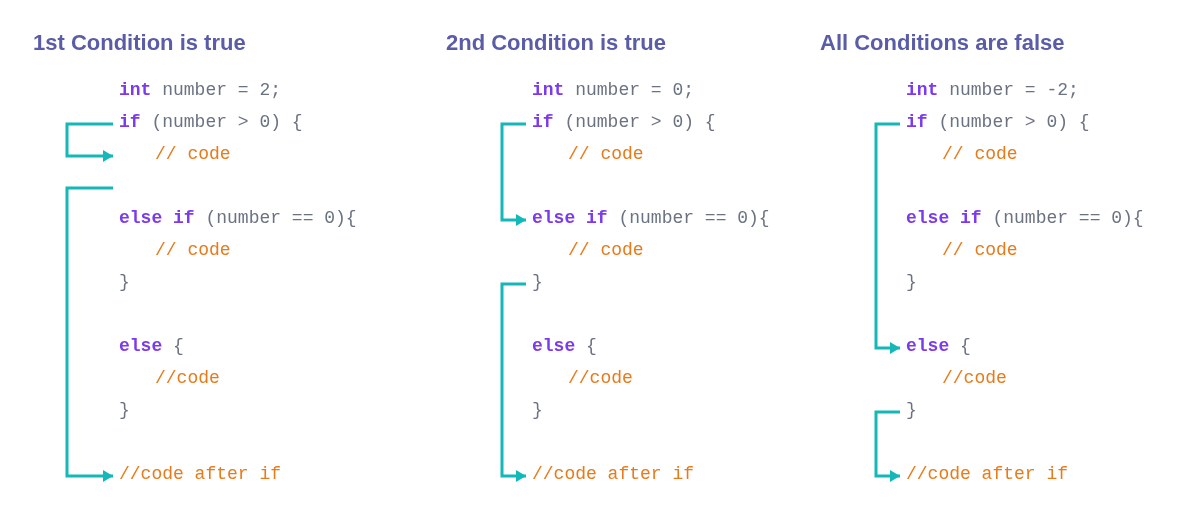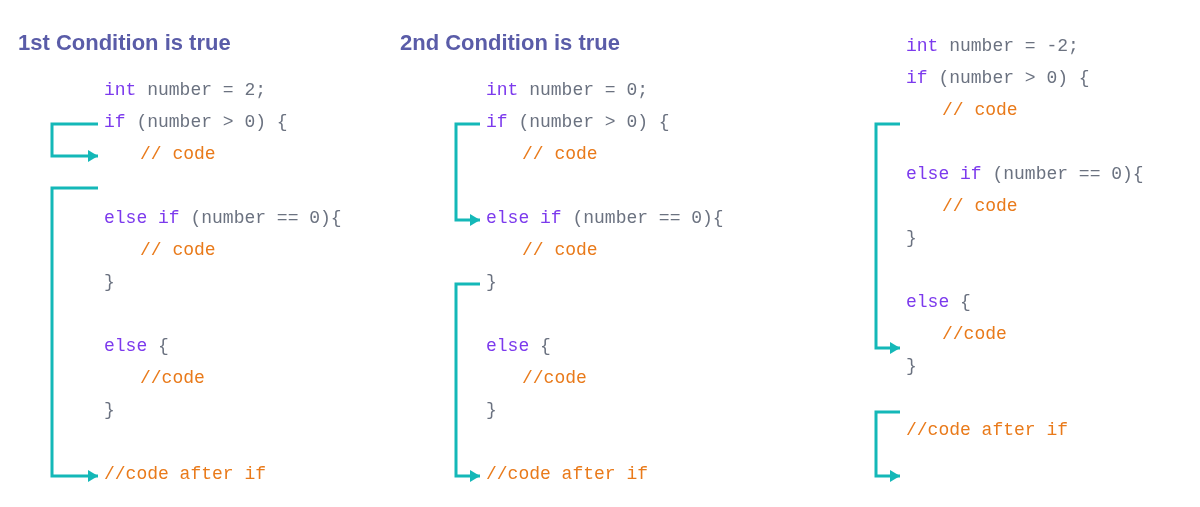--- a/index.html
+++ b/index.html
@@ -10,52 +10,53 @@
     --teal:#14b8b8;
     --bg:#ffffff;
     --font:Consolas,"Courier New",monospace;
   }
   html,body{margin:0;padding:0;background:var(--bg);}
   body{width:1200px;height:507px;position:relative;font-family:var(--font);}
   .panel{position:absolute;top:30px;width:380px;}
   .panel h2{margin:0 0 18px 0;font-size:22px;font-weight:700;color:var(--title);font-family:Arial,Helvetica,sans-serif;}
   .codeblock{font-size:18px;line-height:32px;white-space:pre;color:var(--gray);}
   .codeblock .row{display:block;height:32px;}
-  .kw{color:var(--kw);font-weight:400;}
+  .kw{color:var(--kw);font-weight:700;}
   .g{color:var(--gray);}
   .or{color:var(--orange);font-family:Liberation Mono, monospace;}
   .indent0{padding-left:86px;}
   .indent1{padding-left:122px;}
   svg.arrows{position:absolute;left:0;top:0;pointer-events:none;}
 </style>
 </head>
 <body>
 
 <div id="panels-root">
-    <div class="panel" style="left: 18px;">
+    <div class="panel" style="left: 33px;">
       <h2>1st Condition is true</h2>
       <div class="codeblock"><span class="row indent0"><span class="kw">int</span><span class="g"> number = </span><span class="g">2</span><span class="g">;</span></span><span class="row indent0"><span class="kw">if</span><span class="g"> (number &gt; 0) {</span></span><span class="row indent1"><span class="or">// code</span></span><span class="row indent0"><span class="g"></span></span><span class="row indent0"><span class="kw">else if</span><span class="g"> (number == 0){</span></span><span class="row indent1"><span class="or">// code</span></span><span class="row indent0"><span class="g">}</span></span><span class="row indent0"><span class="g"></span></span><span class="row indent0"><span class="kw">else</span><span class="g"> {</span></span><span class="row indent1"><span class="or">//code</span></span><span class="row indent0"><span class="g">}</span></span><span class="row indent0"><span class="g"></span></span><span class="row indent0"><span class="or">//code after if</span></span></div>
       <svg class="arrows" width="380" height="480">
         <path d="M 80 94 L 34 94 L 34 126 L 80 126" fill="none" stroke="var(--teal)" stroke-width="3"></path>
         <path d="M 80 126 l -10 -6 l 0 12 z" fill="var(--teal)"></path>
         <path d="M 80 158 L 34 158 L 34 446 L 80 446" fill="none" stroke="var(--teal)" stroke-width="3"></path>
         <path d="M 80 446 l -10 -6 l 0 12 z" fill="var(--teal)"></path>
       </svg>
     </div>
-    <div class="panel" style="left: 400px;">
+    <div class="panel" style="left: 446px;">
       <h2>2nd Condition is true</h2>
       <div class="codeblock"><span class="row indent0"><span class="kw">int</span><span class="g"> number = </span><span class="g">0</span><span class="g">;</span></span><span class="row indent0"><span class="kw">if</span><span class="g"> (number &gt; 0) {</span></span><span class="row indent1"><span class="or">// code</span></span><span class="row indent0"><span class="g"></span></span><span class="row indent0"><span class="kw">else if</span><span class="g"> (number == 0){</span></span><span class="row indent1"><span class="or">// code</span></span><span class="row indent0"><span class="g">}</span></span><span class="row indent0"><span class="g"></span></span><span class="row indent0"><span class="kw">else</span><span class="g"> {</span></span><span class="row indent1"><span class="or">//code</span></span><span class="row indent0"><span class="g">}</span></span><span class="row indent0"><span class="g"></span></span><span class="row indent0"><span class="or">//code after if</span></span></div>
       <svg class="arrows" width="380" height="480">
         <path d="M 80 94 L 56 94 L 56 190 L 80 190" fill="none" stroke="var(--teal)" stroke-width="3"></path>
         <path d="M 80 190 l -10 -6 l 0 12 z" fill="var(--teal)"></path>
         <path d="M 80 254 L 56 254 L 56 446 L 80 446" fill="none" stroke="var(--teal)" stroke-width="3"></path>
         <path d="M 80 446 l -10 -6 l 0 12 z" fill="var(--teal)"></path>
       </svg>
     </div>
     <div class="panel" style="left: 820px;">
+      <h2>All Conditions are false</h2>
       <div class="codeblock"><span class="row indent0"><span class="kw">int</span><span class="g"> number = </span><span class="g">-2</span><span class="g">;</span></span><span class="row indent0"><span class="kw">if</span><span class="g"> (number &gt; 0) {</span></span><span class="row indent1"><span class="or">// code</span></span><span class="row indent0"><span class="g"></span></span><span class="row indent0"><span class="kw">else if</span><span class="g"> (number == 0){</span></span><span class="row indent1"><span class="or">// code</span></span><span class="row indent0"><span class="g">}</span></span><span class="row indent0"><span class="g"></span></span><span class="row indent0"><span class="kw">else</span><span class="g"> {</span></span><span class="row indent1"><span class="or">//code</span></span><span class="row indent0"><span class="g">}</span></span><span class="row indent0"><span class="g"></span></span><span class="row indent0"><span class="or">//code after if</span></span></div>
       <svg class="arrows" width="380" height="480">
         <path d="M 80 94 L 56 94 L 56 318 L 80 318" fill="none" stroke="var(--teal)" stroke-width="3"></path>
         <path d="M 80 318 l -10 -6 l 0 12 z" fill="var(--teal)"></path>
         <path d="M 80 382 L 56 382 L 56 446 L 80 446" fill="none" stroke="var(--teal)" stroke-width="3"></path>
         <path d="M 80 446 l -10 -6 l 0 12 z" fill="var(--teal)"></path>
       </svg>
     </div>
   </div>
 

